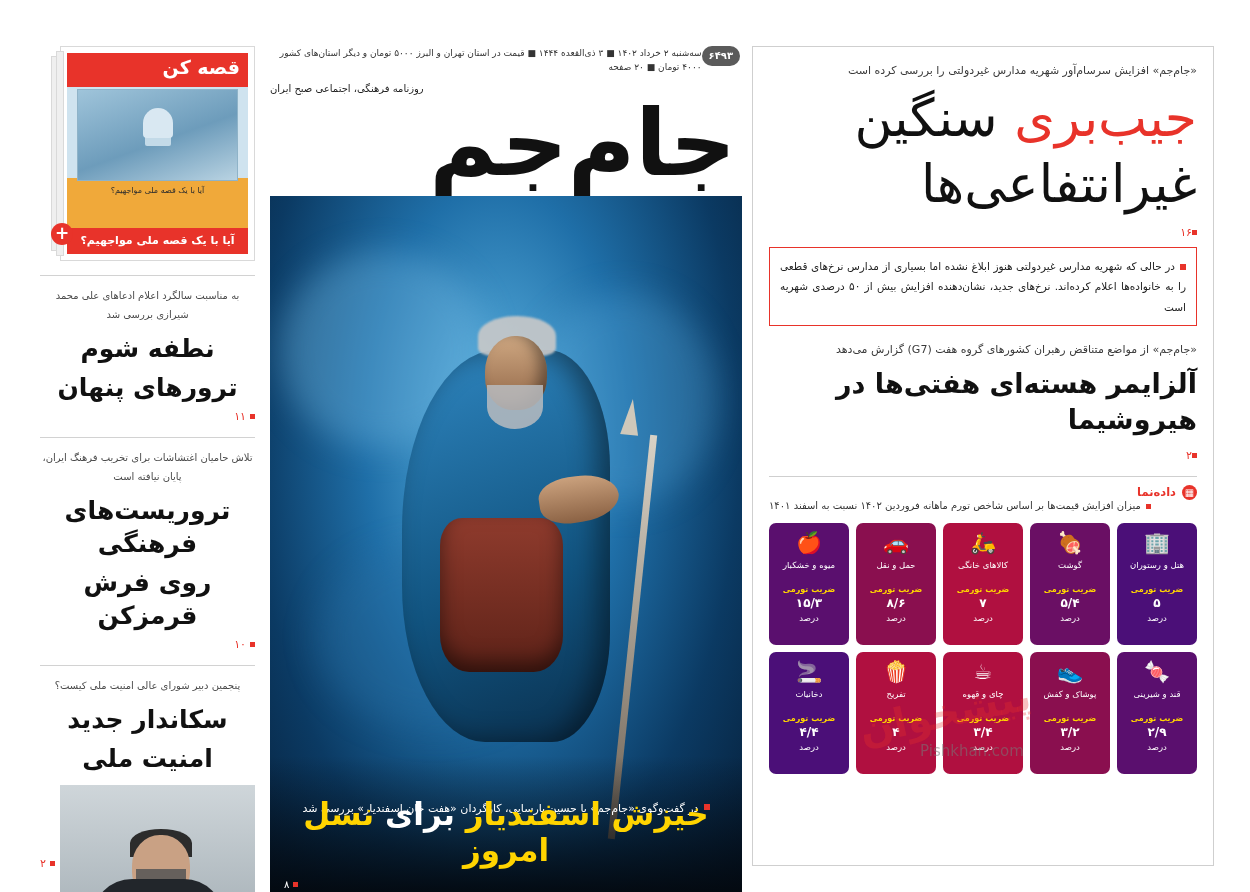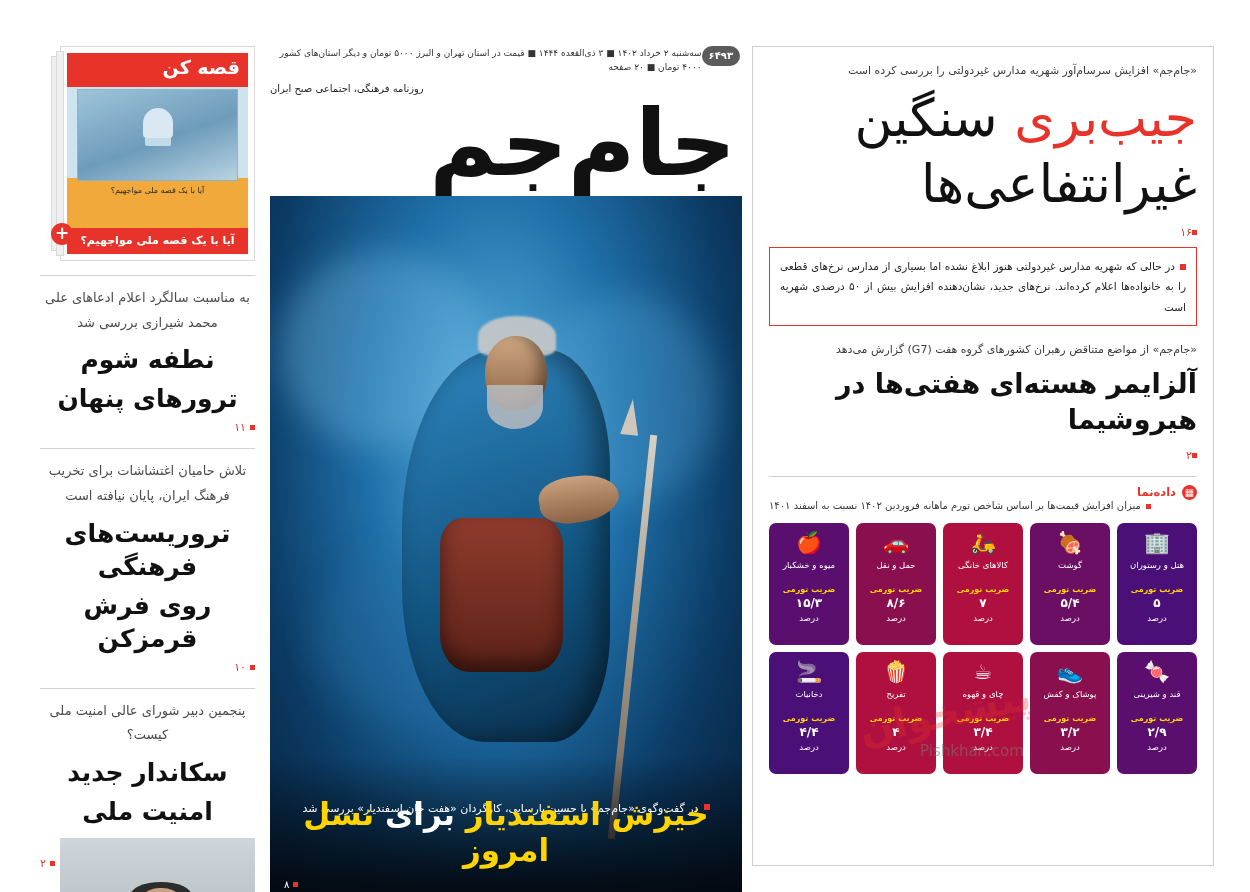--- a/index.html
+++ b/index.html
@@ -110,21 +110,21 @@
     font-size: 17px;
     font-weight: bold;
   }
 
   .divider {
     height: 1px;
     background: #d2d2d2;
     margin: 14px 0 10px 0;
   }
   .kicker {
-    font-size: 13px;
+    font-size: 10px;
     color: #4a4a4a;
     line-height: 1.9;
     text-align: center;
     margin-bottom: 8px;
   }
   .headline-sm {
     font-size: 25px;
     font-weight: bold;
     color: #111;
     line-height: 1.32;

